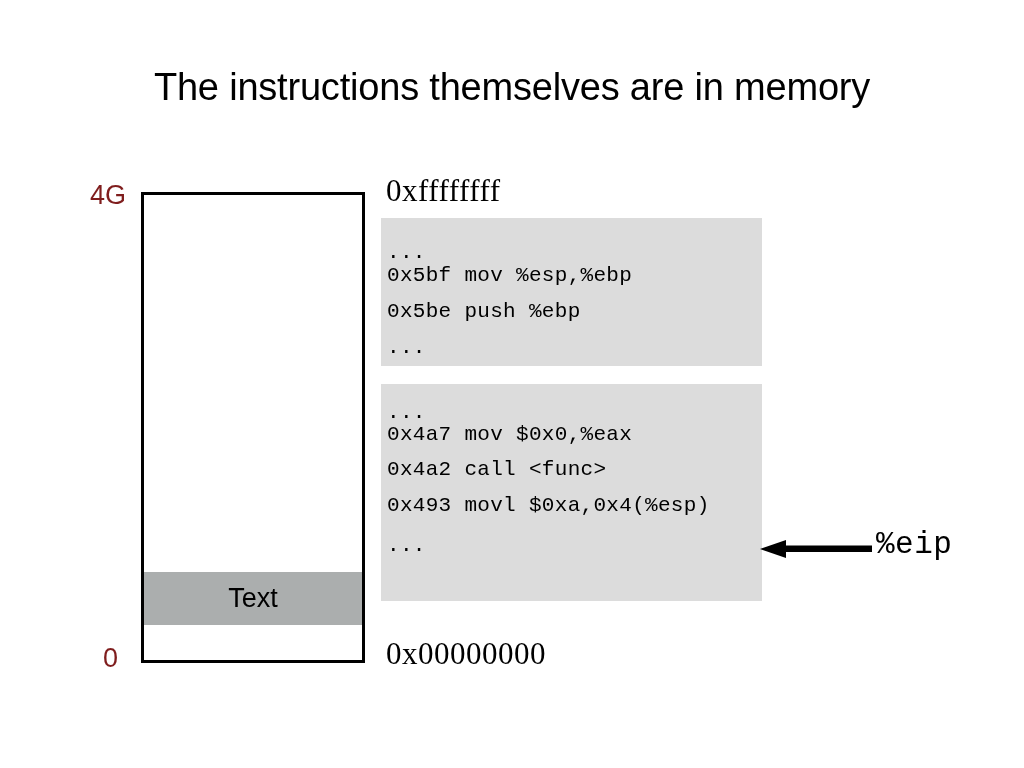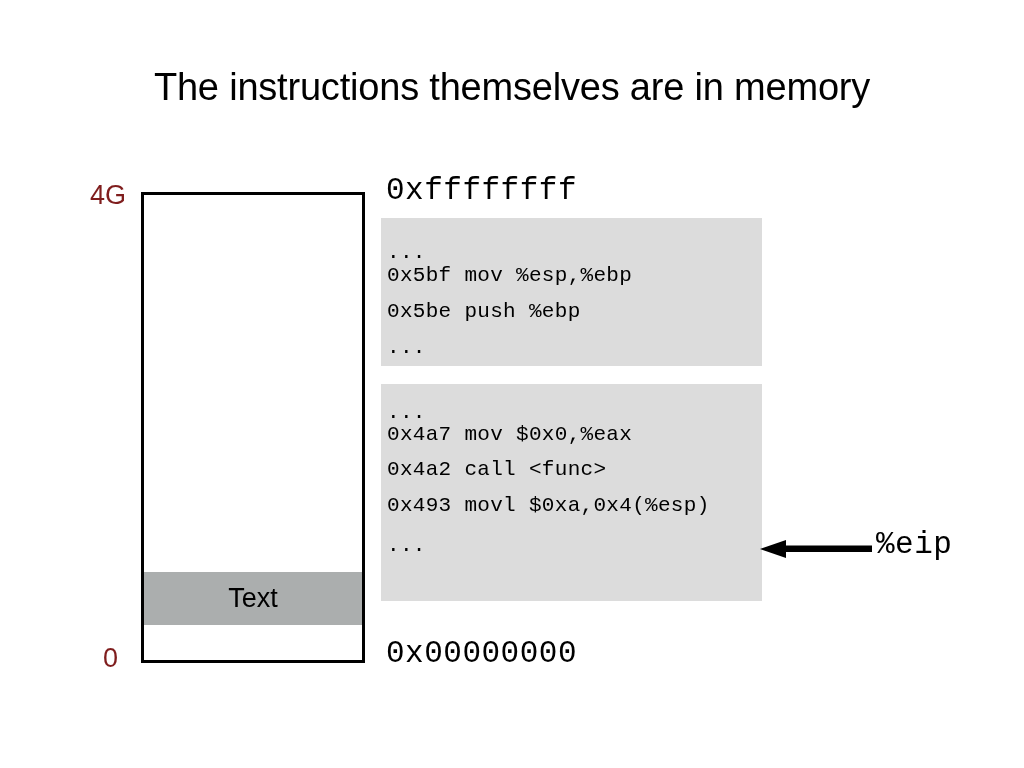--- a/index.html
+++ b/index.html
@@ -81,21 +81,21 @@
     top: 180px;
   }
   .axis-label.bottom {
     left: 103px;
     top: 643px;
   }
 
   
   .addr-label {
     position: absolute;
-    font-family: Liberation Mono, monospace;
+    font-family: Liberation Serif, serif;
     font-size: 31px;
     letter-spacing: 0.5px;
     color: #000000;
     white-space: nowrap;
   }
   .addr-top { left: 386px; top: 173px; }
   .addr-bottom { left: 386px; top: 636px; }
 
   
   .code-block {

